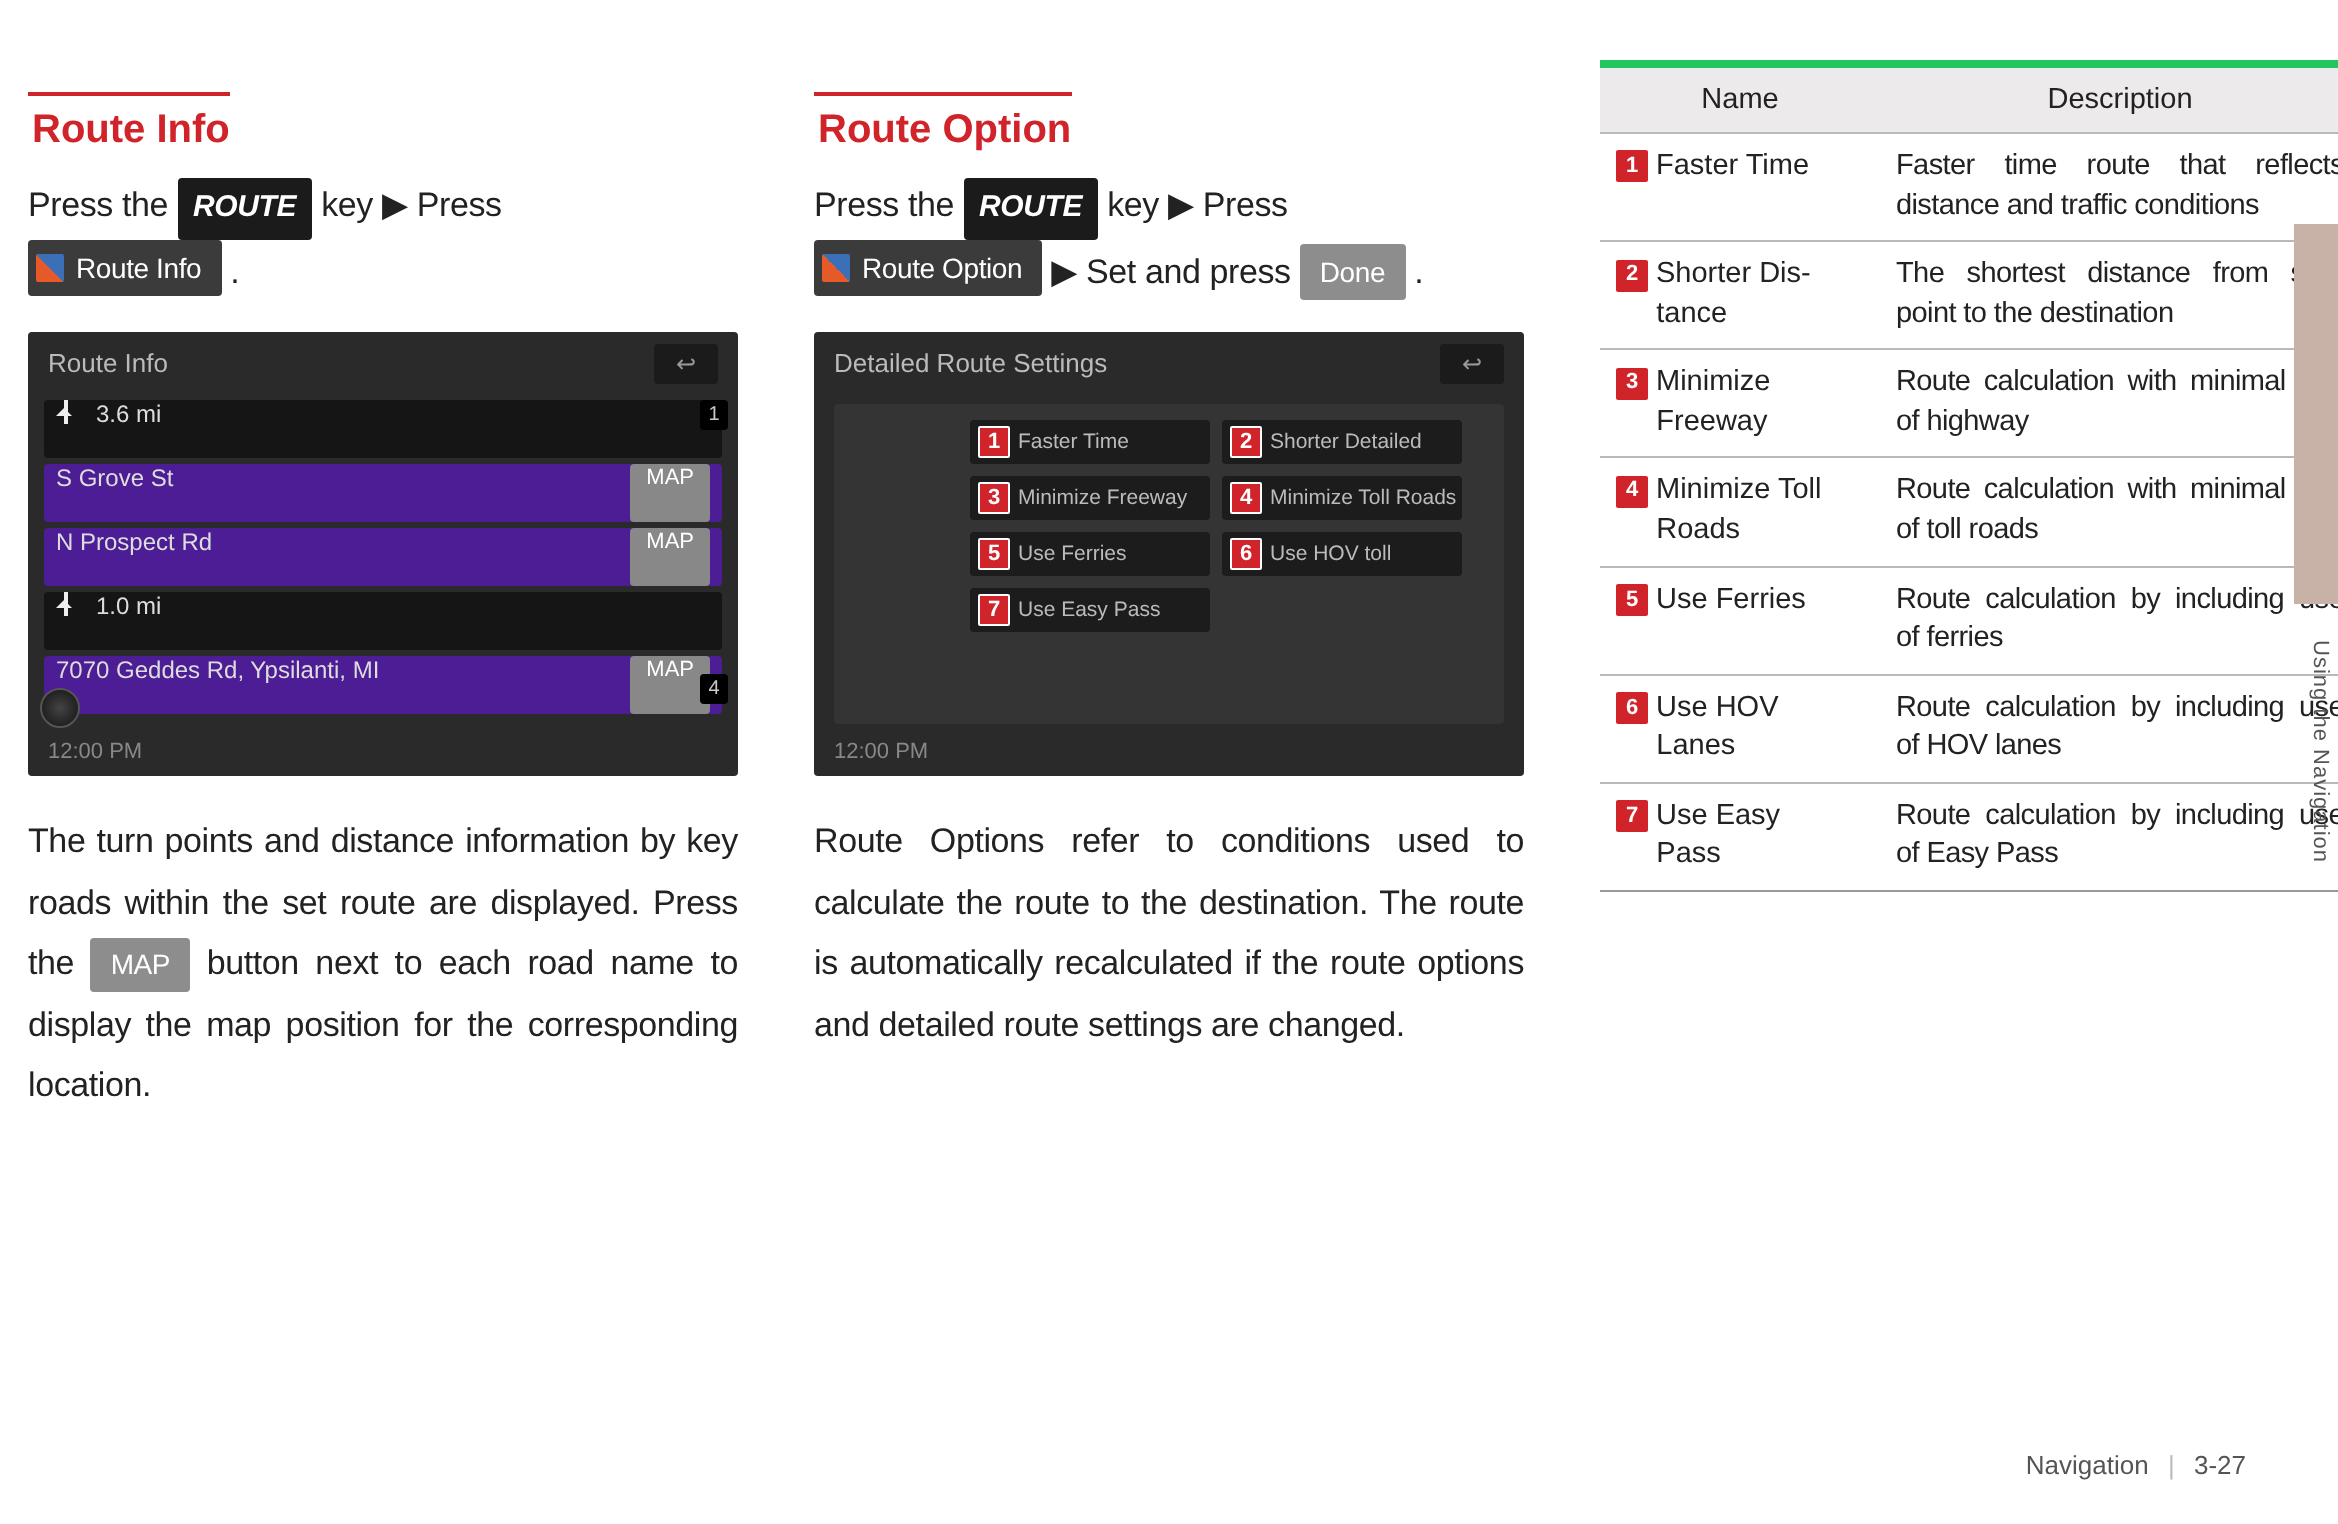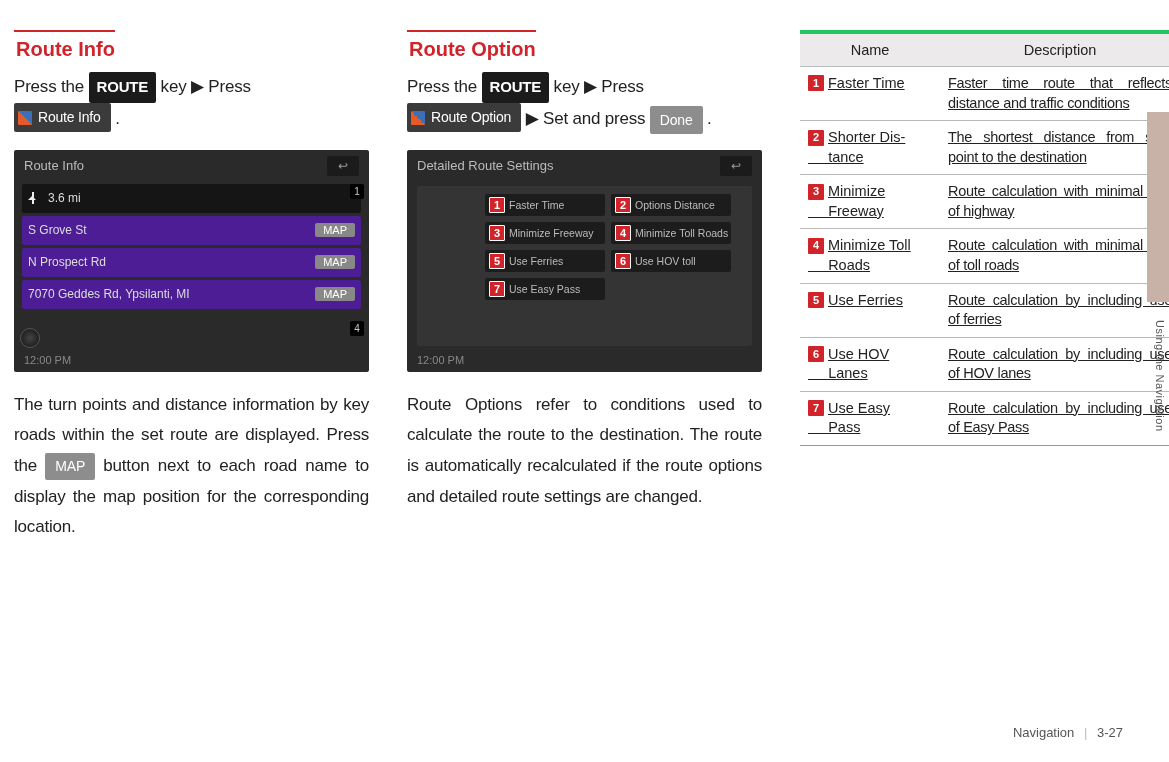--- a/index.html
+++ b/index.html
@@ -20,40 +20,42 @@
     position:relative;
     background:#fff;
   }
   .page{
     display:flex;
     gap:38px;
     padding:30px 24px 0 14px;
   }
   .col{
     flex:0 0 355px;
+    margin-top:16px;
   }
   .col3{flex:0 0 380px}
   .section-title{
     color:var(--red);
     font-size:20px;
     font-weight:bold;
     border-top:2px solid var(--red);
     display:inline-block;
     padding:6px 0 0 2px;
     margin:0 0 10px 0;
   }
   .flow{line-height:1.9;font-size:17px;letter-spacing:-0.2px}
   .key-black{
     background:var(--black-btn);
     color:#fff;
     font-weight:bold;
     padding:1px 8px;
     border-radius:2px;
     font-size:15px;
     display:inline-block;
+    font-style:italic;
   }
   .key-grey{
     background:var(--grey-btn);
     color:#fff;
     padding:1px 10px;
     border-radius:2px;
     font-size:14px;
     display:inline-block;
   }
   .key-color{
@@ -78,21 +80,21 @@
     color:#c9c9c9;
     font-size:12px;
     overflow:hidden;
   }
   .shot-title{position:absolute;left:10px;top:8px;color:#bbb;font-size:13px}
   .shot-back{position:absolute;right:10px;top:6px;width:32px;height:20px;background:#1b1b1b;border-radius:2px;display:flex;align-items:center;justify-content:center;color:#999}
   .shot-clock{position:absolute;left:10px;bottom:6px;color:#888;font-size:11px}
   .shot-compass{position:absolute;left:6px;bottom:24px;width:20px;height:20px;border-radius:50%;border:1px solid #555;background:radial-gradient(circle,#444,#111)}
 
   .ri-list{position:absolute;top:34px;left:8px;right:8px}
-  .ri-row{display:flex;align-items:center;height:29px;margin-bottom:3px;background:#151515;border-radius:2px;padding:0 6px;color:#ddd}
+  .ri-row{display:flex;height:29px;margin-bottom:3px;background:#151515;border-radius:2px;padding:0 6px;color:#ddd}
   .ri-row.hl{background:#4c1d95}
   .ri-turn{width:12px;height:12px;display:inline-block;margin-right:8px;position:relative}
   .ri-turn::before{content:"";position:absolute;left:4px;top:0;width:2px;height:12px;background:#eee}
   .ri-turn::after{content:"";position:absolute;left:0;top:0;border:4px solid transparent;border-bottom-color:#eee}
   .ri-dist{width:60px}
   .ri-name{flex:1}
   .ri-map{background:#888;color:#fff;padding:1px 8px;border-radius:2px;font-size:11px}
   .ri-pager{position:absolute;right:5px;top:34px;bottom:36px;width:14px;display:flex;flex-direction:column;justify-content:space-between;align-items:center}
   .ri-pager span{background:#000;width:14px;text-align:center;font-size:10px;padding:2px 0;border-radius:2px}
 
@@ -117,21 +119,20 @@
     border-bottom:1px solid var(--tbl-border);
     padding:8px 6px;
     font-weight:normal;
   }
   table.opt td{
     border-bottom:1px solid var(--tbl-border);
     padding:7px 8px;
     vertical-align:top;
     line-height:1.35;
     text-align:justify;
-    text-decoration:underline;
   }
   table.opt td.desc-col{letter-spacing:-0.3px}
   table.opt tr:last-child td{border-bottom:1px solid #999}
   .sq{display:inline-flex;width:16px;height:16px;background:var(--red);color:#fff;font-size:11px;font-weight:bold;align-items:center;justify-content:center;margin-right:4px;border-radius:1px;vertical-align:1px}
   td.name-col{width:140px}
 
   .side-tab{
     position:absolute;
     right:0;top:112px;
     width:22px;height:190px;
@@ -182,20 +183,24 @@
             <span class="ri-turn"></span>
             <span class="ri-dist">3.6 mi</span>
           </div>
         <div class="ri-row hl">
             <span class="ri-name">S Grove St</span>
             <span class="ri-map">MAP</span>
           </div>
         <div class="ri-row hl">
             <span class="ri-name">N Prospect Rd</span>
             <span class="ri-map">MAP</span>
+          </div>
+        <div class="ri-row">
+            <span class="ri-turn"></span>
+            <span class="ri-dist">1.0 mi</span>
           </div>
         <div class="ri-row hl">
             <span class="ri-name">7070 Geddes Rd, Ypsilanti, MI</span>
             <span class="ri-map">MAP</span>
           </div>
       </div>
       <div class="ri-pager">
         <span>1</span>
         <span>4</span>
       </div>
@@ -228,21 +233,21 @@
       <div class="shot-back">↩</div>
       <div class="drs-done">Done</div>
       <div class="drs-body"></div>
       <div class="drs-grid">
         <div class="drs-btn">
             <span class="callout">1</span>
             <span>Faster Time</span>
           </div>
         <div class="drs-btn">
             <span class="callout">2</span>
-            <span>Options Distance</span>
+            <span>Shorter Detailed</span>
           </div>
         <div class="drs-btn">
             <span class="callout">3</span>
             <span>Minimize Freeway</span>
           </div>
         <div class="drs-btn">
             <span class="callout">4</span>
             <span>Minimize Toll Roads</span>
           </div>
         <div class="drs-btn">

